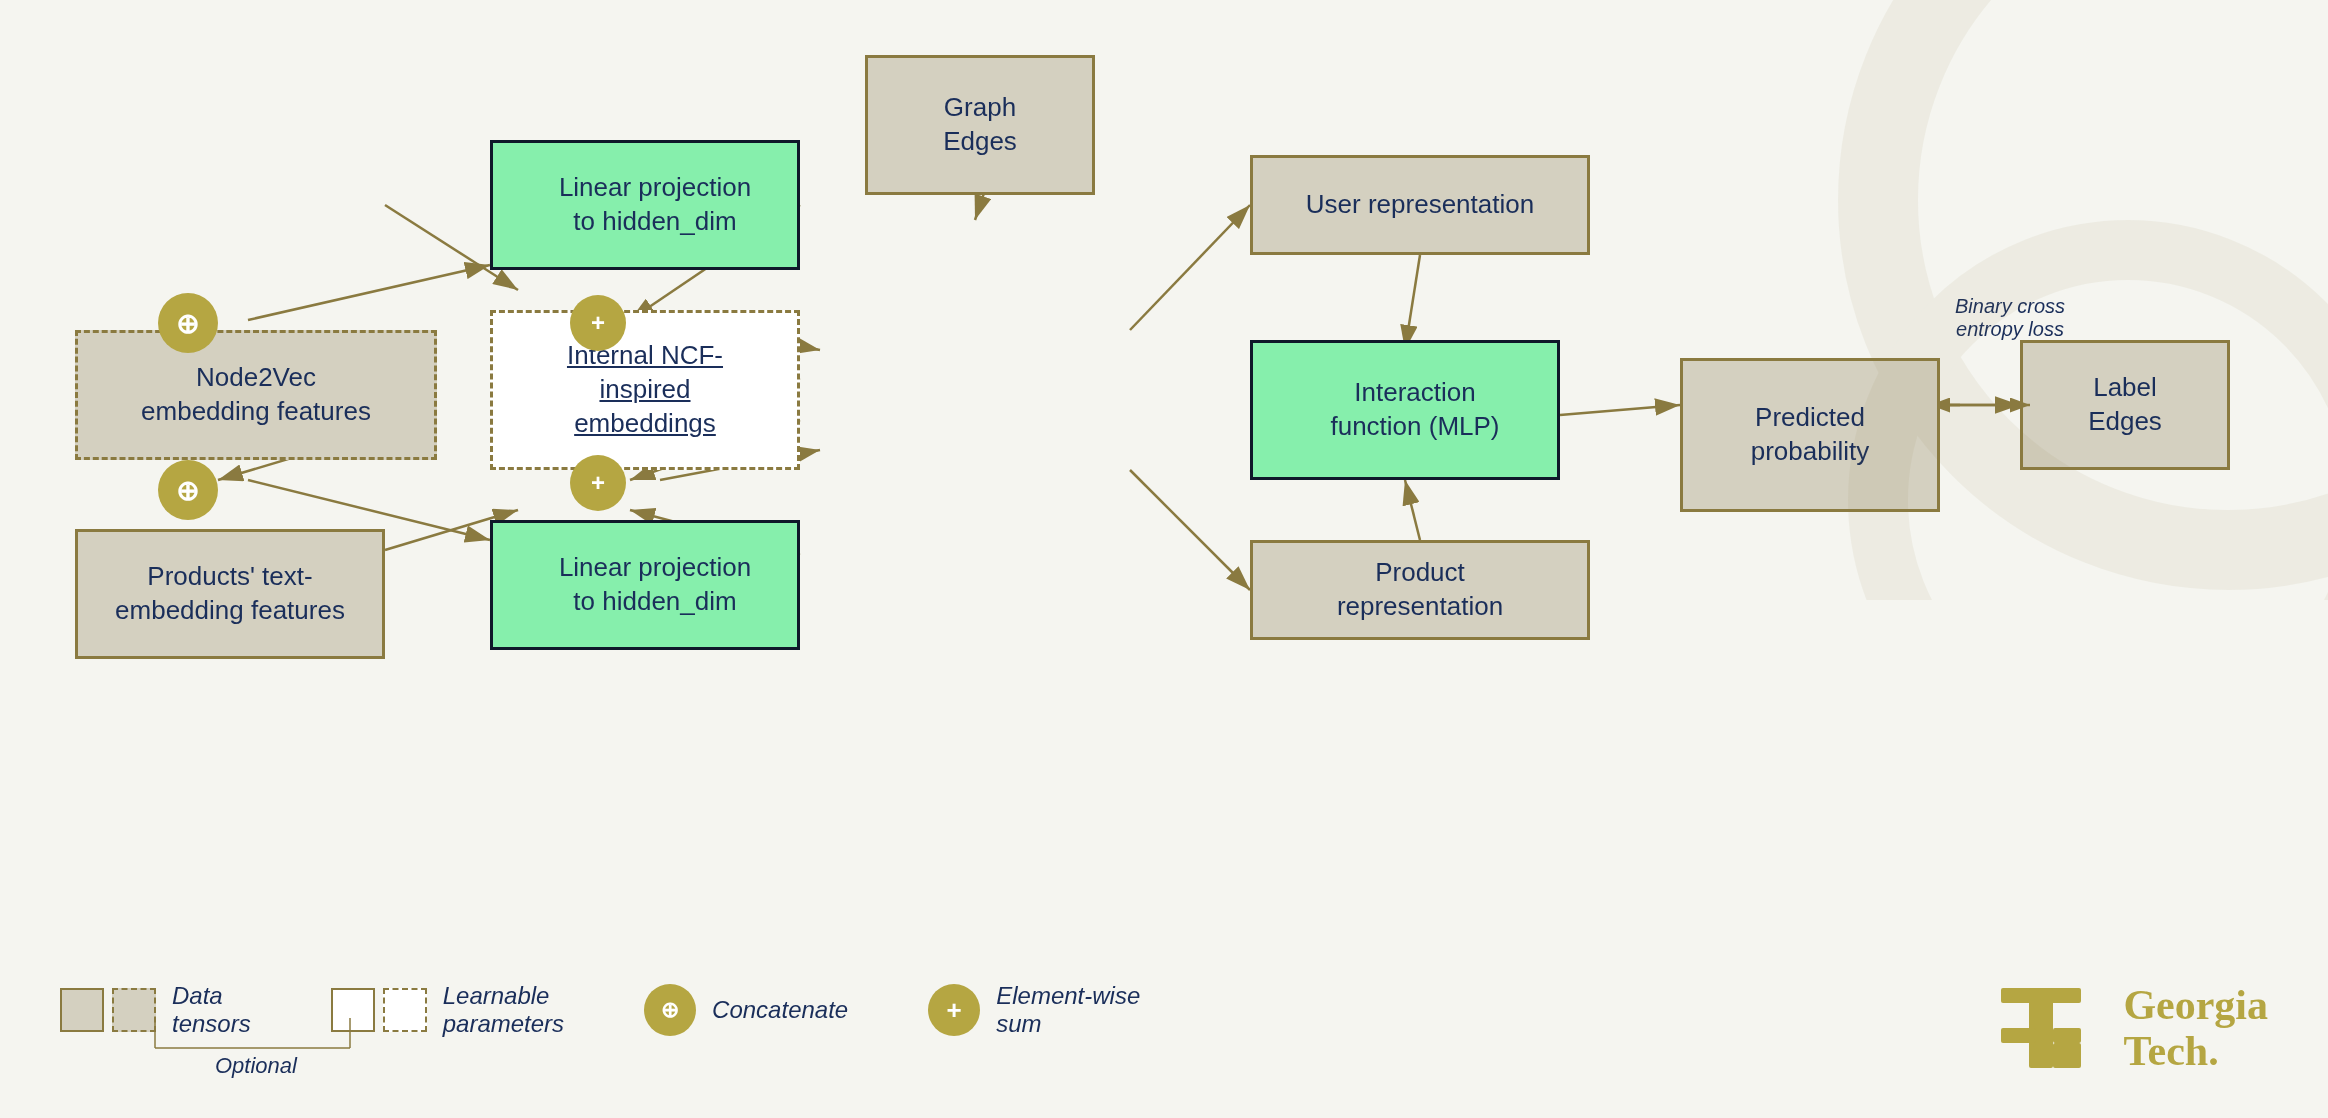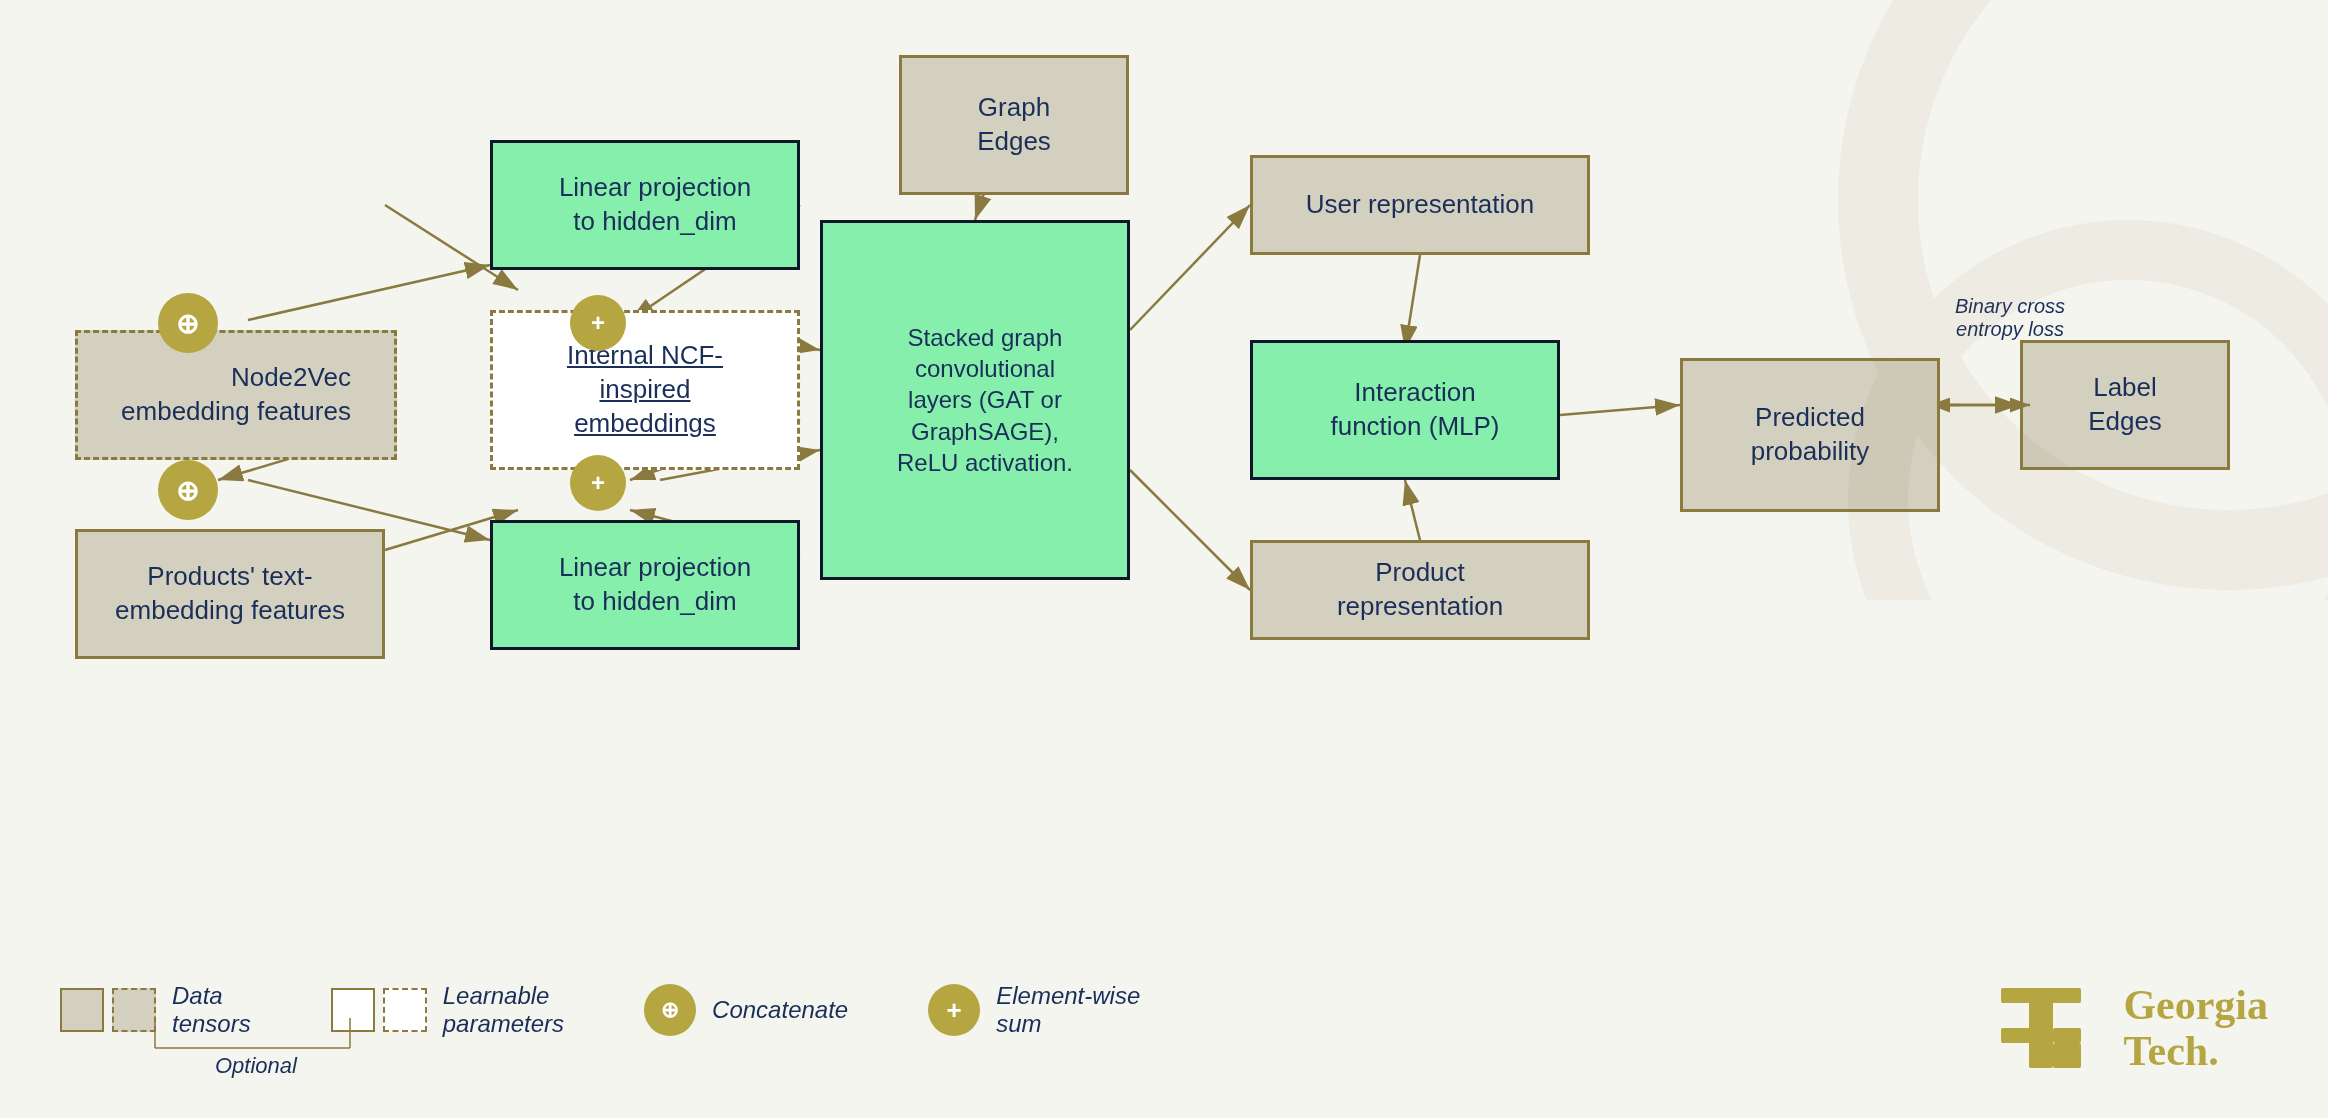--- a/index.html
+++ b/index.html
@@ -206,21 +206,21 @@
     <line x1="1560" y1="415" x2="1680" y2="405" stroke="#8a7a40" stroke-width="2.5" marker-end="url(#arrowhead)"></line>
 
     <line x1="1940" y1="405" x2="2020" y2="405" stroke="#8a7a40" stroke-width="2.5" marker-end="url(#arrowhead)"></line>
     <line x1="1940" y1="405" x2="1940" y2="405" stroke="#8a7a40" stroke-width="2.5"></line>
 
     <line x1="1960" y1="405" x2="1950" y2="405" stroke="#8a7a40" stroke-width="2.5"></line>
     <polygon points="1950,400 1940,405 1950,410" fill="#8a7a40"></polygon>
   </svg>
 
 
-  <div class="box box-dashed-gray" style="left:75px; top:330px; width:322px; height:130px;text-align:right;">
+  <div class="box box-dashed-gray" style="left:75px; top:330px; width:362px; height:130px;">
     <span>Node2Vec<br>embedding features</span>
   </div>
 
   <div class="box box-solid-gray" style="left:75px; top:520px; width:310px; height:130px;margin-top:9px;">
     <span>Products' text-<br>embedding features</span>
   </div>
 
   <div class="circle-node" style="left:158px; top:293px;">⊕</div>
 
   <div class="circle-node" style="left:158px; top:460px;">⊕</div>
@@ -234,27 +234,24 @@
   </div>
 
   <div class="box box-solid-white" style="left:490px; top:520px; width:310px; height:130px;">
     <span>Linear projection<br>to hidden_dim</span>
   </div>
 
   <div class="circle-node" style="left:570px; top:295px; width:56px; height:56px; font-size:24px;">+</div>
 
   <div class="circle-node" style="left:570px; top:455px; width:56px; height:56px; font-size:24px;">+</div>
 
-  <div class="box box-solid-gray" style="left:865px; top:55px; width:230px; height:140px;margin-left:34px;">
+  <div class="box box-solid-gray" style="left:865px; top:55px; width:230px; height:140px;">
     <span>Graph<br>Edges</span>
   </div>
 
-  <div class="box box-solid-white" style="left:820px; top:220px; width:310px; height:360px; font-size:24px;">
-    <span>Stacked graph<br>convolutional<br>layers (GAT or<br>GraphSAGE),<br>ReLU activation.</span>
-  </div>
 
   <div class="box box-solid-gray" style="left:1250px; top:155px; width:340px; height:100px;text-align:center;">
     <span>User representation</span>
   </div>
 
   <div class="box box-solid-white" style="left:1250px; top:340px; width:310px; height:140px;">
     <span>Interaction<br>function (MLP)</span>
   </div>
 
   <div class="box box-solid-gray" style="left:1250px; top:540px; width:340px; height:100px;">

